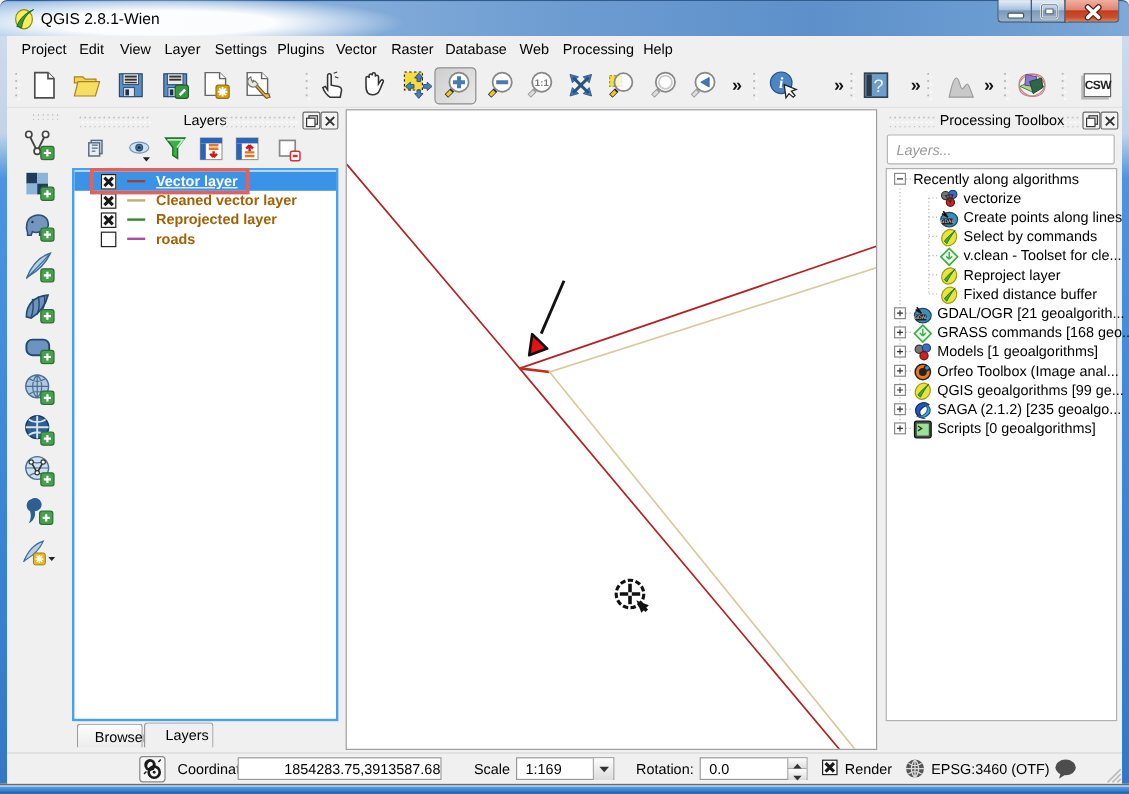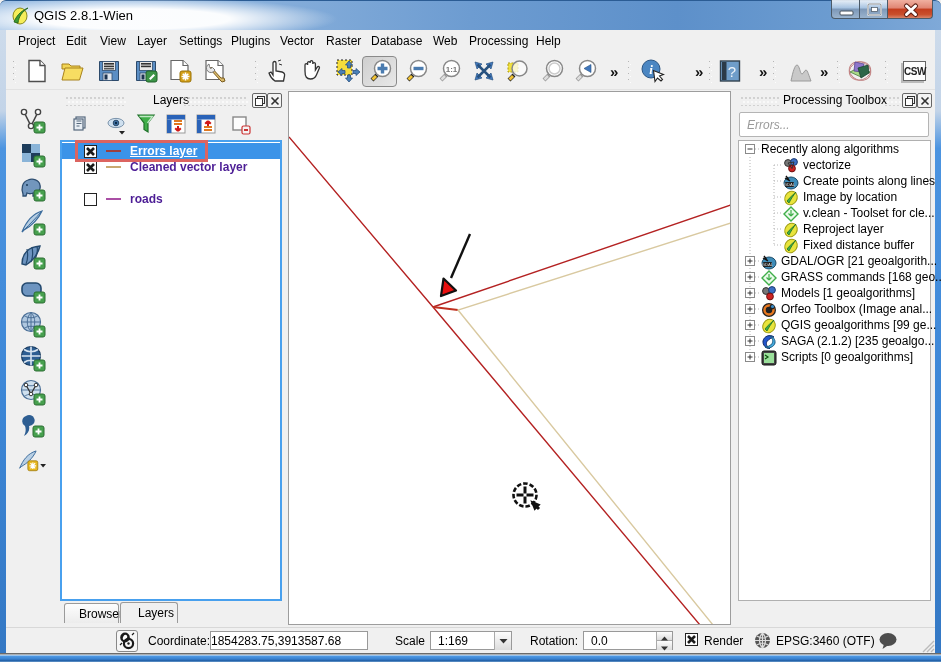--- a/index.html
+++ b/index.html
@@ -47,21 +47,21 @@
 #layerspanel { left:58px; top:90px; width:226px; height:537px; background:#f0f0f0; }
 #ltree { left:2px; top:50px; width:222px; height:461px; background:#fff; border:2px solid #48a0ee; }
 .ptex { height:9px; background-image:radial-gradient(circle 1.1px at 1px 1px,#bbb 60%,transparent 70%),radial-gradient(circle 1.1px at 3px 5px,#fff 60%,transparent 70%); background-size:4px 8px; }
 .pbtn { width:15px; height:15px; border:1px solid #666; border-radius:2px; background:#f4f4f4; }
 .row { left:4px; width:218px; height:16px; }
 .sel { background:#3b93e8; }
 .redbox { left:17px; top:50px; width:133px; height:22px; border:3px solid #dc6460; z-index:5; }
 .cb { position:absolute; top:1.5px; width:13px; height:13px; background:#fdfdfd; border:1px solid #222; }
 .cb svg { position:absolute; left:-1px; top:-1px; }
 .sym { position:absolute; left:44px; top:7px; width:15px; height:2px; }
-.lbl { position:absolute; left:68px; top:1px; font-size:12px; font-weight:bold; color:#4c1d95; }
+.lbl { position:absolute; left:68px; top:1px; font-size:12px; font-weight:bold; color:#a16207; }
 .tab { height:20px; border:1px solid #9a9a9a; border-bottom:none; border-radius:3px 3px 0 0;
   font-size:12px; text-align:center; padding-top:3px;padding-left:14px; }
 #map { left:288px; top:91px; width:443px; height:534px; background:#fff; border:1px solid #9d9d9d; }
 #ppanel { left:735px; top:90px; width:200px; height:537px; background:#f0f0f0; }
 #ptree { left:3px; top:50px; width:193px; height:461px; background:#fff; border:1px solid #b0b0b0; }
 .ptitle { font-size:12px; color:#000; }
 .pit { position:absolute; font-size:12px; color:#000; white-space:nowrap; }
 .pic { position:absolute; width:16px; height:16px; }
 </style>
 </head>
@@ -390,30 +390,39 @@
   <div class="abs" id="ltree"></div>
   <div class="abs redbox"></div>
   <div class="abs row sel" style="top:53px">&nbsp;</div>
   <div class="abs" style="top:53px;left:4px;width:218px;height:16px">
      <span class="cb" style="left:22px">
         <svg width="13" height="13">
           <path d="M3 3 L10 10 M10 3 L3 10" stroke="#1a1a1a" stroke-width="2.6"></path>
         </svg>
       </span>
      <span class="sym" style="background:#9c3f3f"></span>
-     <span class="lbl" style="color:#fff;text-decoration:underline">Errors layer</span>
+     <span class="lbl" style="color:#fff;text-decoration:underline">Vector layer</span>
   </div>
   <div class="abs" style="top:69px;left:4px;width:218px;height:16px">
      <span class="cb" style="left:22px">
         <svg width="13" height="13">
           <path d="M3 3 L10 10 M10 3 L3 10" stroke="#1a1a1a" stroke-width="2.6"></path>
         </svg>
       </span>
      <span class="sym" style="background:#c9a971"></span>
      <span class="lbl">Cleaned vector layer</span>
+  </div>
+  <div class="abs" style="top:85px;left:4px;width:218px;height:16px">
+     <span class="cb" style="left:22px">
+        <svg width="13" height="13">
+          <path d="M3 3 L10 10 M10 3 L3 10" stroke="#1a1a1a" stroke-width="2.6"></path>
+        </svg>
+      </span>
+     <span class="sym" style="background:#37872e"></span>
+     <span class="lbl">Reprojected layer</span>
   </div>
   <div class="abs" style="top:101px;left:4px;width:218px;height:16px">
      <span class="cb" style="left:22px"></span>
      <span class="sym" style="background:#aa4fa5"></span>
      <span class="lbl">roads</span>
   </div>
   <div class="abs tab" style="left:6px;top:513px;width:55px;background:linear-gradient(#fdfdfd,#ececec)">Browser</div>
   <div class="abs tab" style="left:62px;top:512px;width:58px;background:#f0f0f0;border-bottom-color:#f0f0f0;height:21px">Layers</div>
 </div>
 <div class="abs" id="map">
@@ -438,21 +447,21 @@
   <div class="abs ptitle" style="left:0;top:0;width:200px;height:22px;text-align:center;padding-top:3px">Processing Toolbox</div>
   <div class="abs ptex" style="left:6px;top:7px;width:38px"></div>
   <div class="abs ptex" style="left:150px;top:7px;width:16px"></div>
   <div class="abs pbtn" style="left:167px;top:3px"><svg width="14" height="14">
         <rect x="4.5" y="2.5" width="7" height="7" fill="none" stroke="#333"></rect>
         <rect x="2.5" y="4.5" width="7" height="7" fill="#fff" stroke="#333"></rect>
       </svg></div>
   <div class="abs pbtn" style="left:182px;top:3px"><svg width="14" height="14">
         <path d="M3.5 3.5 l7 7 M10.5 3.5 l-7 7" stroke="#333" stroke-width="1.6"></path>
       </svg></div>
-  <div class="abs" style="left:4px;top:22px;width:190px;height:25px;background:#fff;border:1px solid #b4b4b4;border-radius:2px;font-size:12px;font-style:italic;color:#9a9a9a;padding:5px 0 0 7px">Errors...</div>
+  <div class="abs" style="left:4px;top:22px;width:190px;height:25px;background:#fff;border:1px solid #b4b4b4;border-radius:2px;font-size:12px;font-style:italic;color:#9a9a9a;padding:5px 0 0 7px">Layers...</div>
   <div class="abs" id="ptree">
     <svg class="abs" style="left:0;top:0" width="191" height="459">
       <g fill="none" stroke="#b5b5b5" stroke-dasharray="1 2">
         <path d="M11 16 V 216"></path>
           <path d="M35 24 V 104"></path>
         <path d="M16 8 H 22"></path>
         <path d="M35 24 H 42"></path>
           <path d="M35 40 H 42"></path>
           <path d="M35 56 H 42"></path>
           <path d="M35 72 H 42"></path>
@@ -501,21 +510,21 @@
         <ellipse cx="8" cy="9" rx="7" ry="6" fill="#3e8cb8" stroke="#1c4a66"></ellipse>
         <path d="M2 4 l5 3 M3 2 l3 4" stroke="#111" stroke-width="1.4"></path>
         <rect x="2" y="8" width="9" height="5" rx="1" fill="#222"></rect>
         <text x="6.5" y="12.2" font-size="4.2" fill="#ddd" text-anchor="middle" font-family="Liberation Sans">GDAL</text>
       </svg>
     <span class="pit" style="left:64px;top:33px">Create points along lines</span>
     <svg class="pic" style="left:44px;top:49px" viewBox="0 0 16 16">
         <ellipse cx="8" cy="8" rx="6" ry="7" fill="#e8e43c" stroke="#a09c14" transform="rotate(30 8 8)"></ellipse>
         <path d="M4 11 C7 7 10 5 13 2 C10 6 8 9 6 13 Z" fill="#3fae49" stroke="#1e7028" stroke-width=".8"></path>
       </svg>
-    <span class="pit" style="left:64px;top:49px">Image by location</span>
+    <span class="pit" style="left:64px;top:49px">Select by commands</span>
     <svg class="pic" style="left:44px;top:65px" viewBox="0 0 16 16">
         <path d="M8 1 L15 8 L8 15 L1 8 Z" fill="#eafaea" stroke="#3fae49" stroke-width="1.4"></path>
         <path d="M8 4 v6 m0 0 l-2.5 -2.5 m2.5 2.5 l2.5 -2.5" stroke="#3fae49" stroke-width="1.2" fill="none"></path>
       </svg>
     <span class="pit" style="left:64px;top:65px">v.clean - Toolset for cle...</span>
     <svg class="pic" style="left:44px;top:81px" viewBox="0 0 16 16">
         <ellipse cx="8" cy="8" rx="6" ry="7" fill="#e8e43c" stroke="#a09c14" transform="rotate(30 8 8)"></ellipse>
         <path d="M4 11 C7 7 10 5 13 2 C10 6 8 9 6 13 Z" fill="#3fae49" stroke="#1e7028" stroke-width=".8"></path>
       </svg>
     <span class="pit" style="left:64px;top:81px">Reproject layer</span>
@@ -571,21 +580,21 @@
   <div class="abs" style="left:110px;top:2px;width:22px;height:22px;border:1px solid #888;border-radius:3px;background:#f6f6f6">
     <svg width="20" height="20" viewBox="0 0 20 20">
         <ellipse cx="8" cy="6.5" rx="4.8" ry="5" fill="#1a1a1a"></ellipse>
         <ellipse cx="8" cy="6.5" rx="2" ry="2.8" fill="#fff" transform="rotate(25 8 6.5)"></ellipse>
         <circle cx="11.5" cy="12.5" r="4.6" fill="none" stroke="#1a1a1a" stroke-width="2.2"></circle>
         <circle cx="11.5" cy="12.5" r="1.2" fill="#1a1a1a"></circle>
         <path d="M3 14 l2 -2 M15 4 l2 -2" stroke="#1a1a1a" stroke-width="1.2"></path>
       </svg>
   </div>
   <span class="st" style="left:142px">Coordinate:</span>
-  <div class="sbox" style="left:204px;width:158px;text-align:left">1854283.75,3913587.68</div>
+  <div class="sbox" style="left:192px;width:170px;text-align:right">1854283.75,3913587.68</div>
   <span class="st" style="left:389px">Scale</span>
   <div class="sbox" style="left:424px;width:82px;padding-left:7px">1:169
     <span style="position:absolute;right:0px;top:0px;width:17px;height:18px;background:linear-gradient(#fdfdfd,#dcdcdc);border-left:1px solid #aaa"><svg width="17" height="18">
           <path d="M4.5 7 l4 4.5 l4 -4.5 z" fill="#333"></path>
         </svg></span>
   </div>
   <span class="st" style="left:524px">Rotation:</span>
   <div class="sbox" style="left:577px;width:90px;padding-left:7px">0.0
     <span style="position:absolute;right:0;top:0;width:16px;height:9px;background:linear-gradient(#fdfdfd,#dcdcdc);border-left:1px solid #aaa;border-bottom:1px solid #aaa"><svg width="15" height="8">
           <path d="M4 5.5 l3.5 -4 l3.5 4 z" fill="#333"></path>

